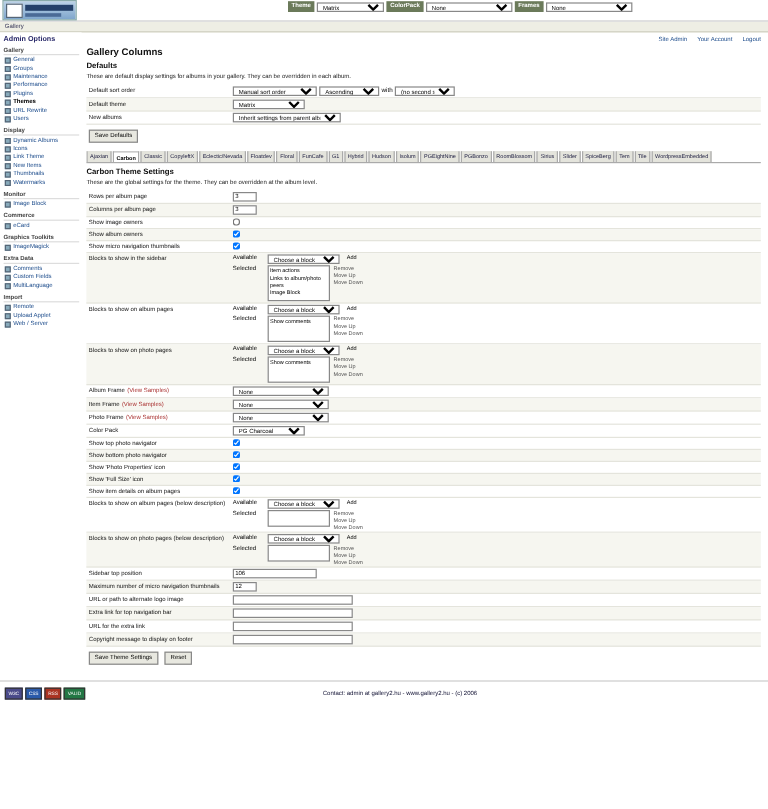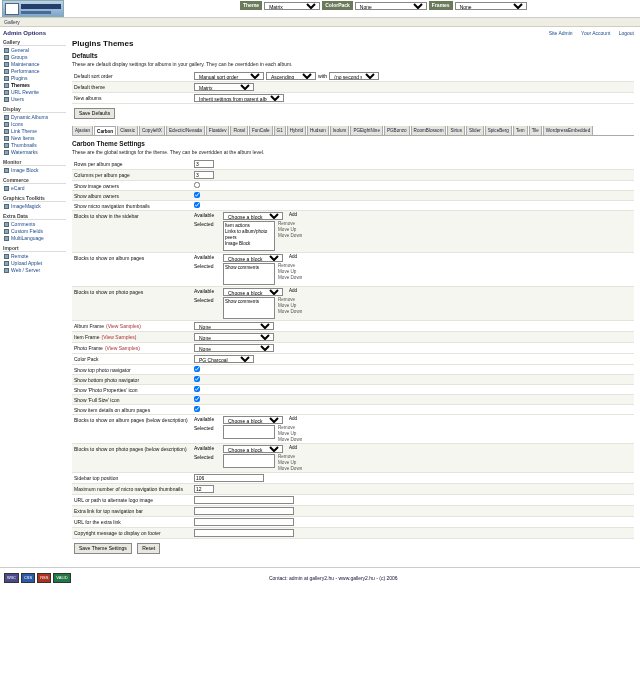--- a/index.html
+++ b/index.html
@@ -415,21 +415,21 @@
   </div>
 
   <div class="main">
 
     <div class="adminlinks">
       <span>Site Admin</span>
       <span>Your Account</span>
       <span>Logout</span>
     </div>
 
-    <h1 class="ptitle">Plugins Themes</h1>
+    <h1 class="ptitle">Gallery Columns</h1>
 
     <h2 class="stitle">Defaults</h2>
     <p class="desc">These are default display settings for albums in your gallery. They can be overridden in each album.</p>
 
     <div class="frow">
       <div class="flab">Default sort order</div>
       <div class="fctl">
         <select class="s w70">
           <option>Manual sort order</option>
         </select>

